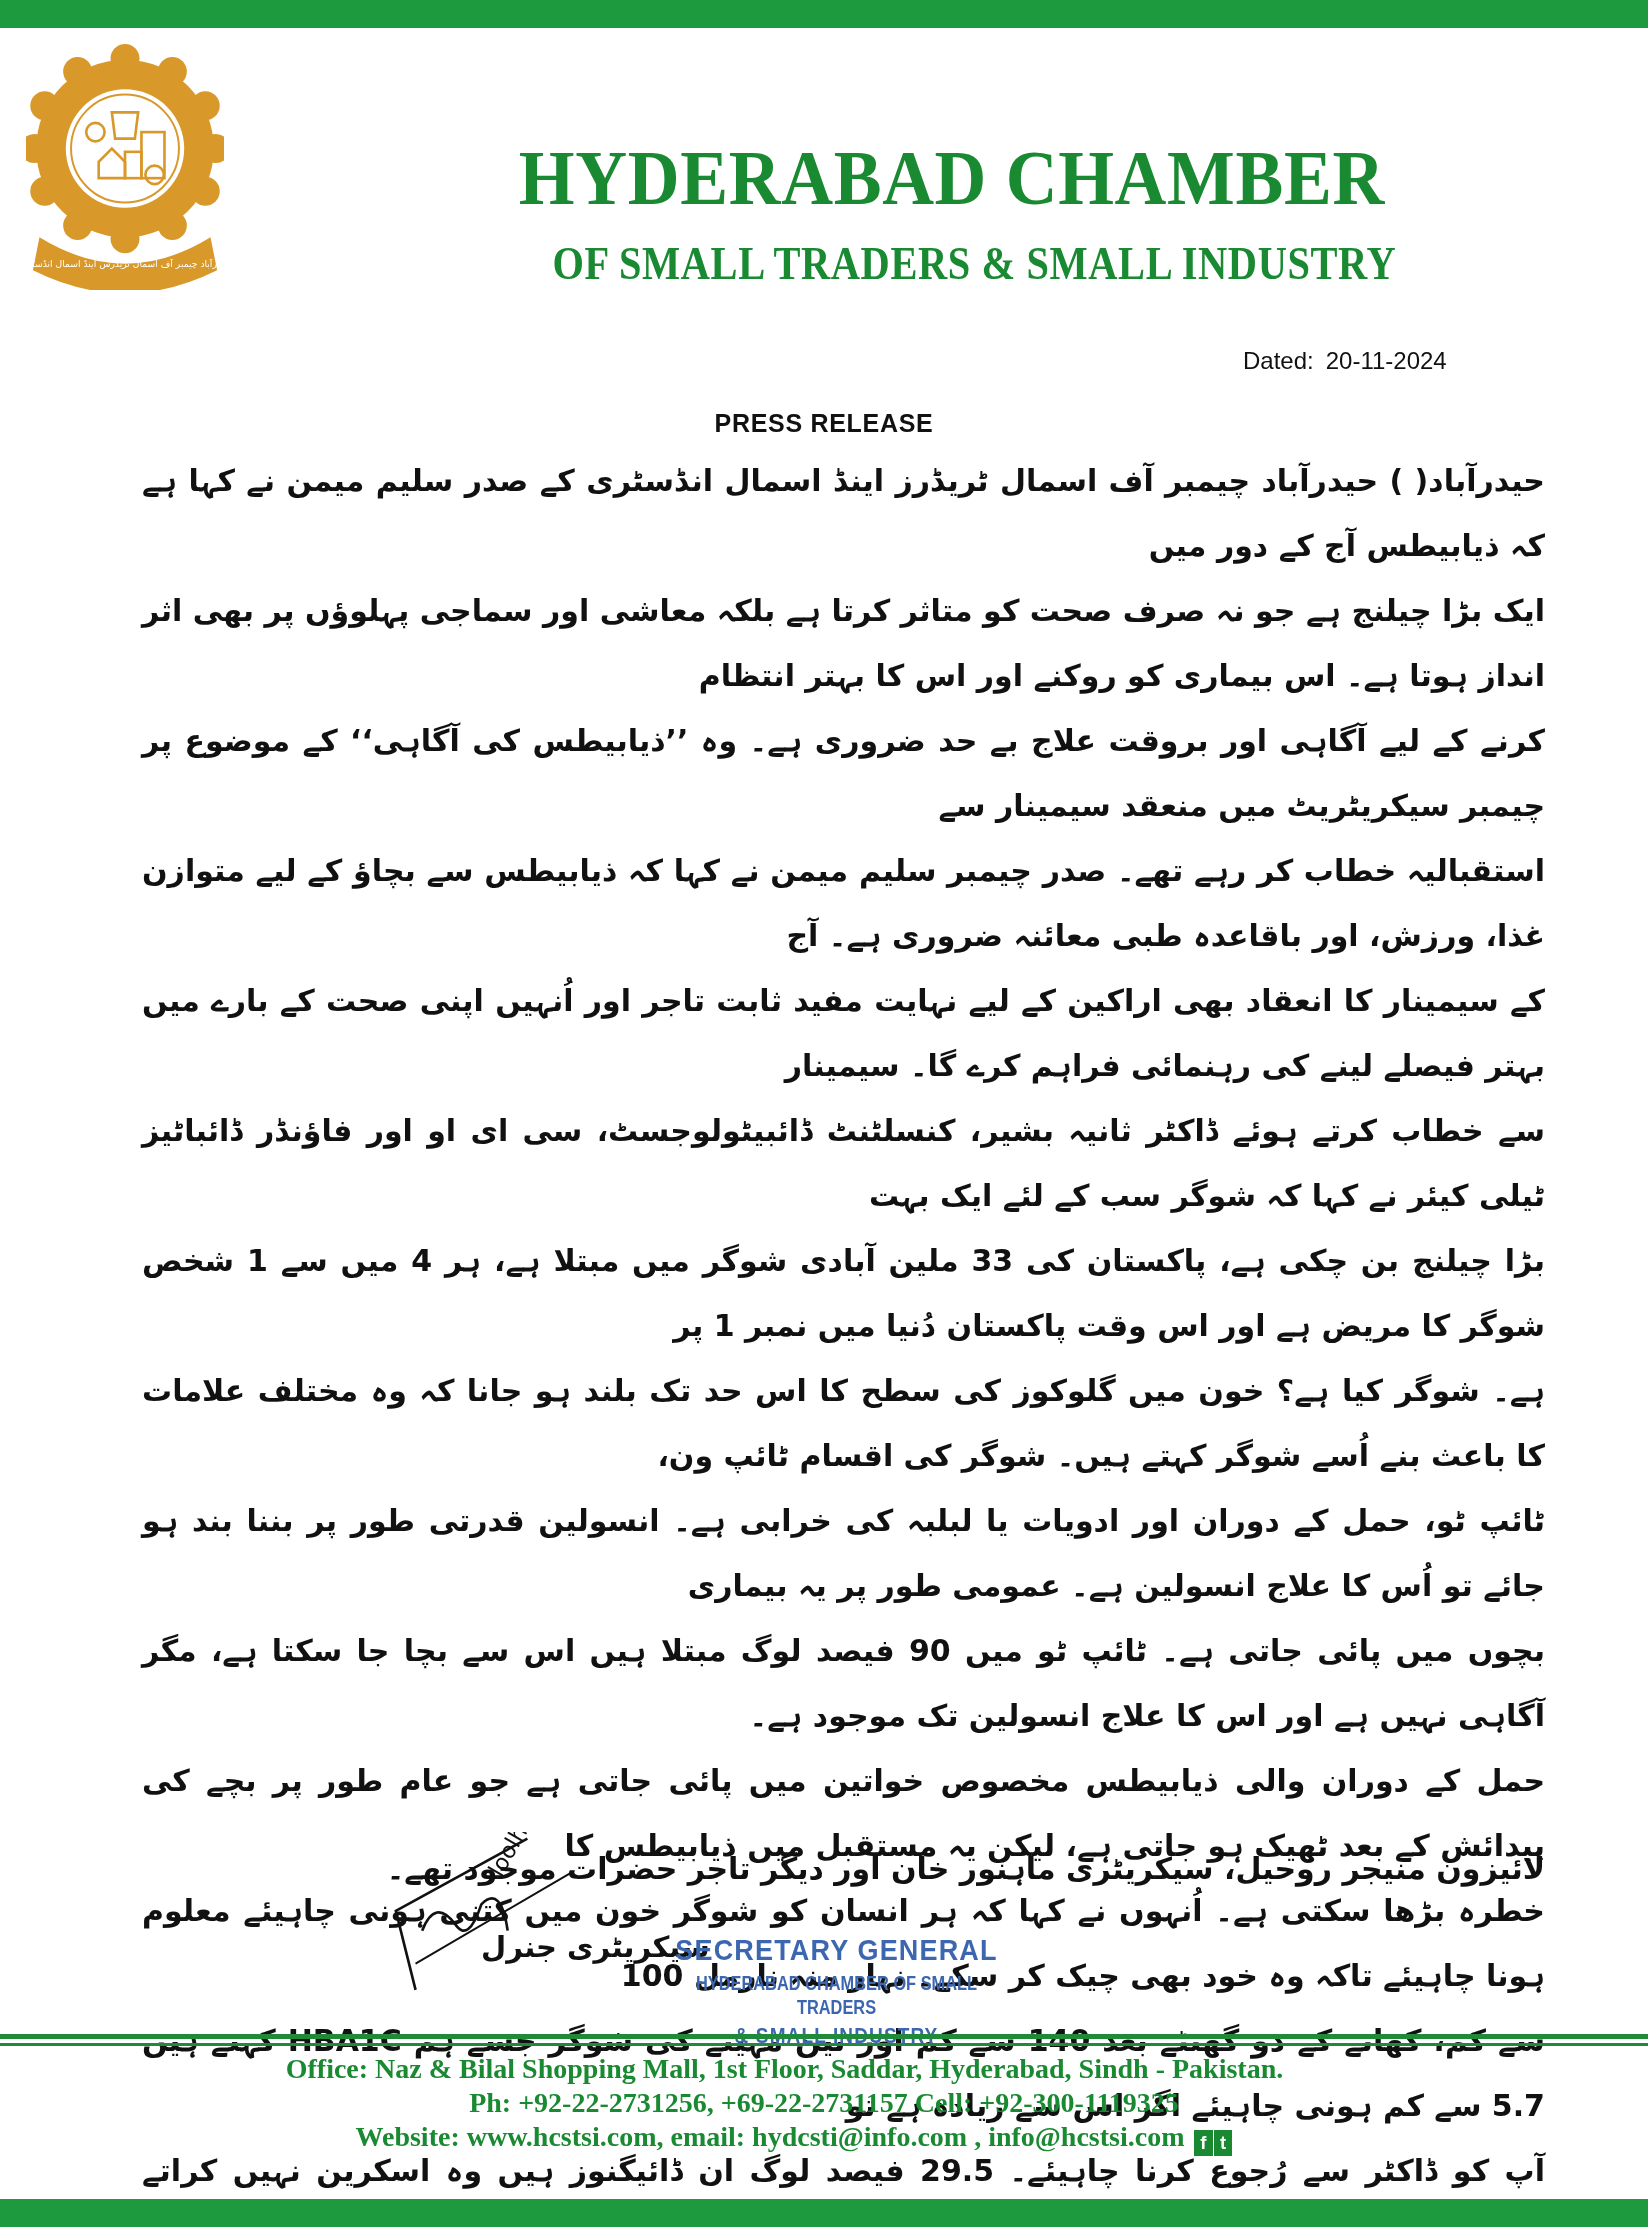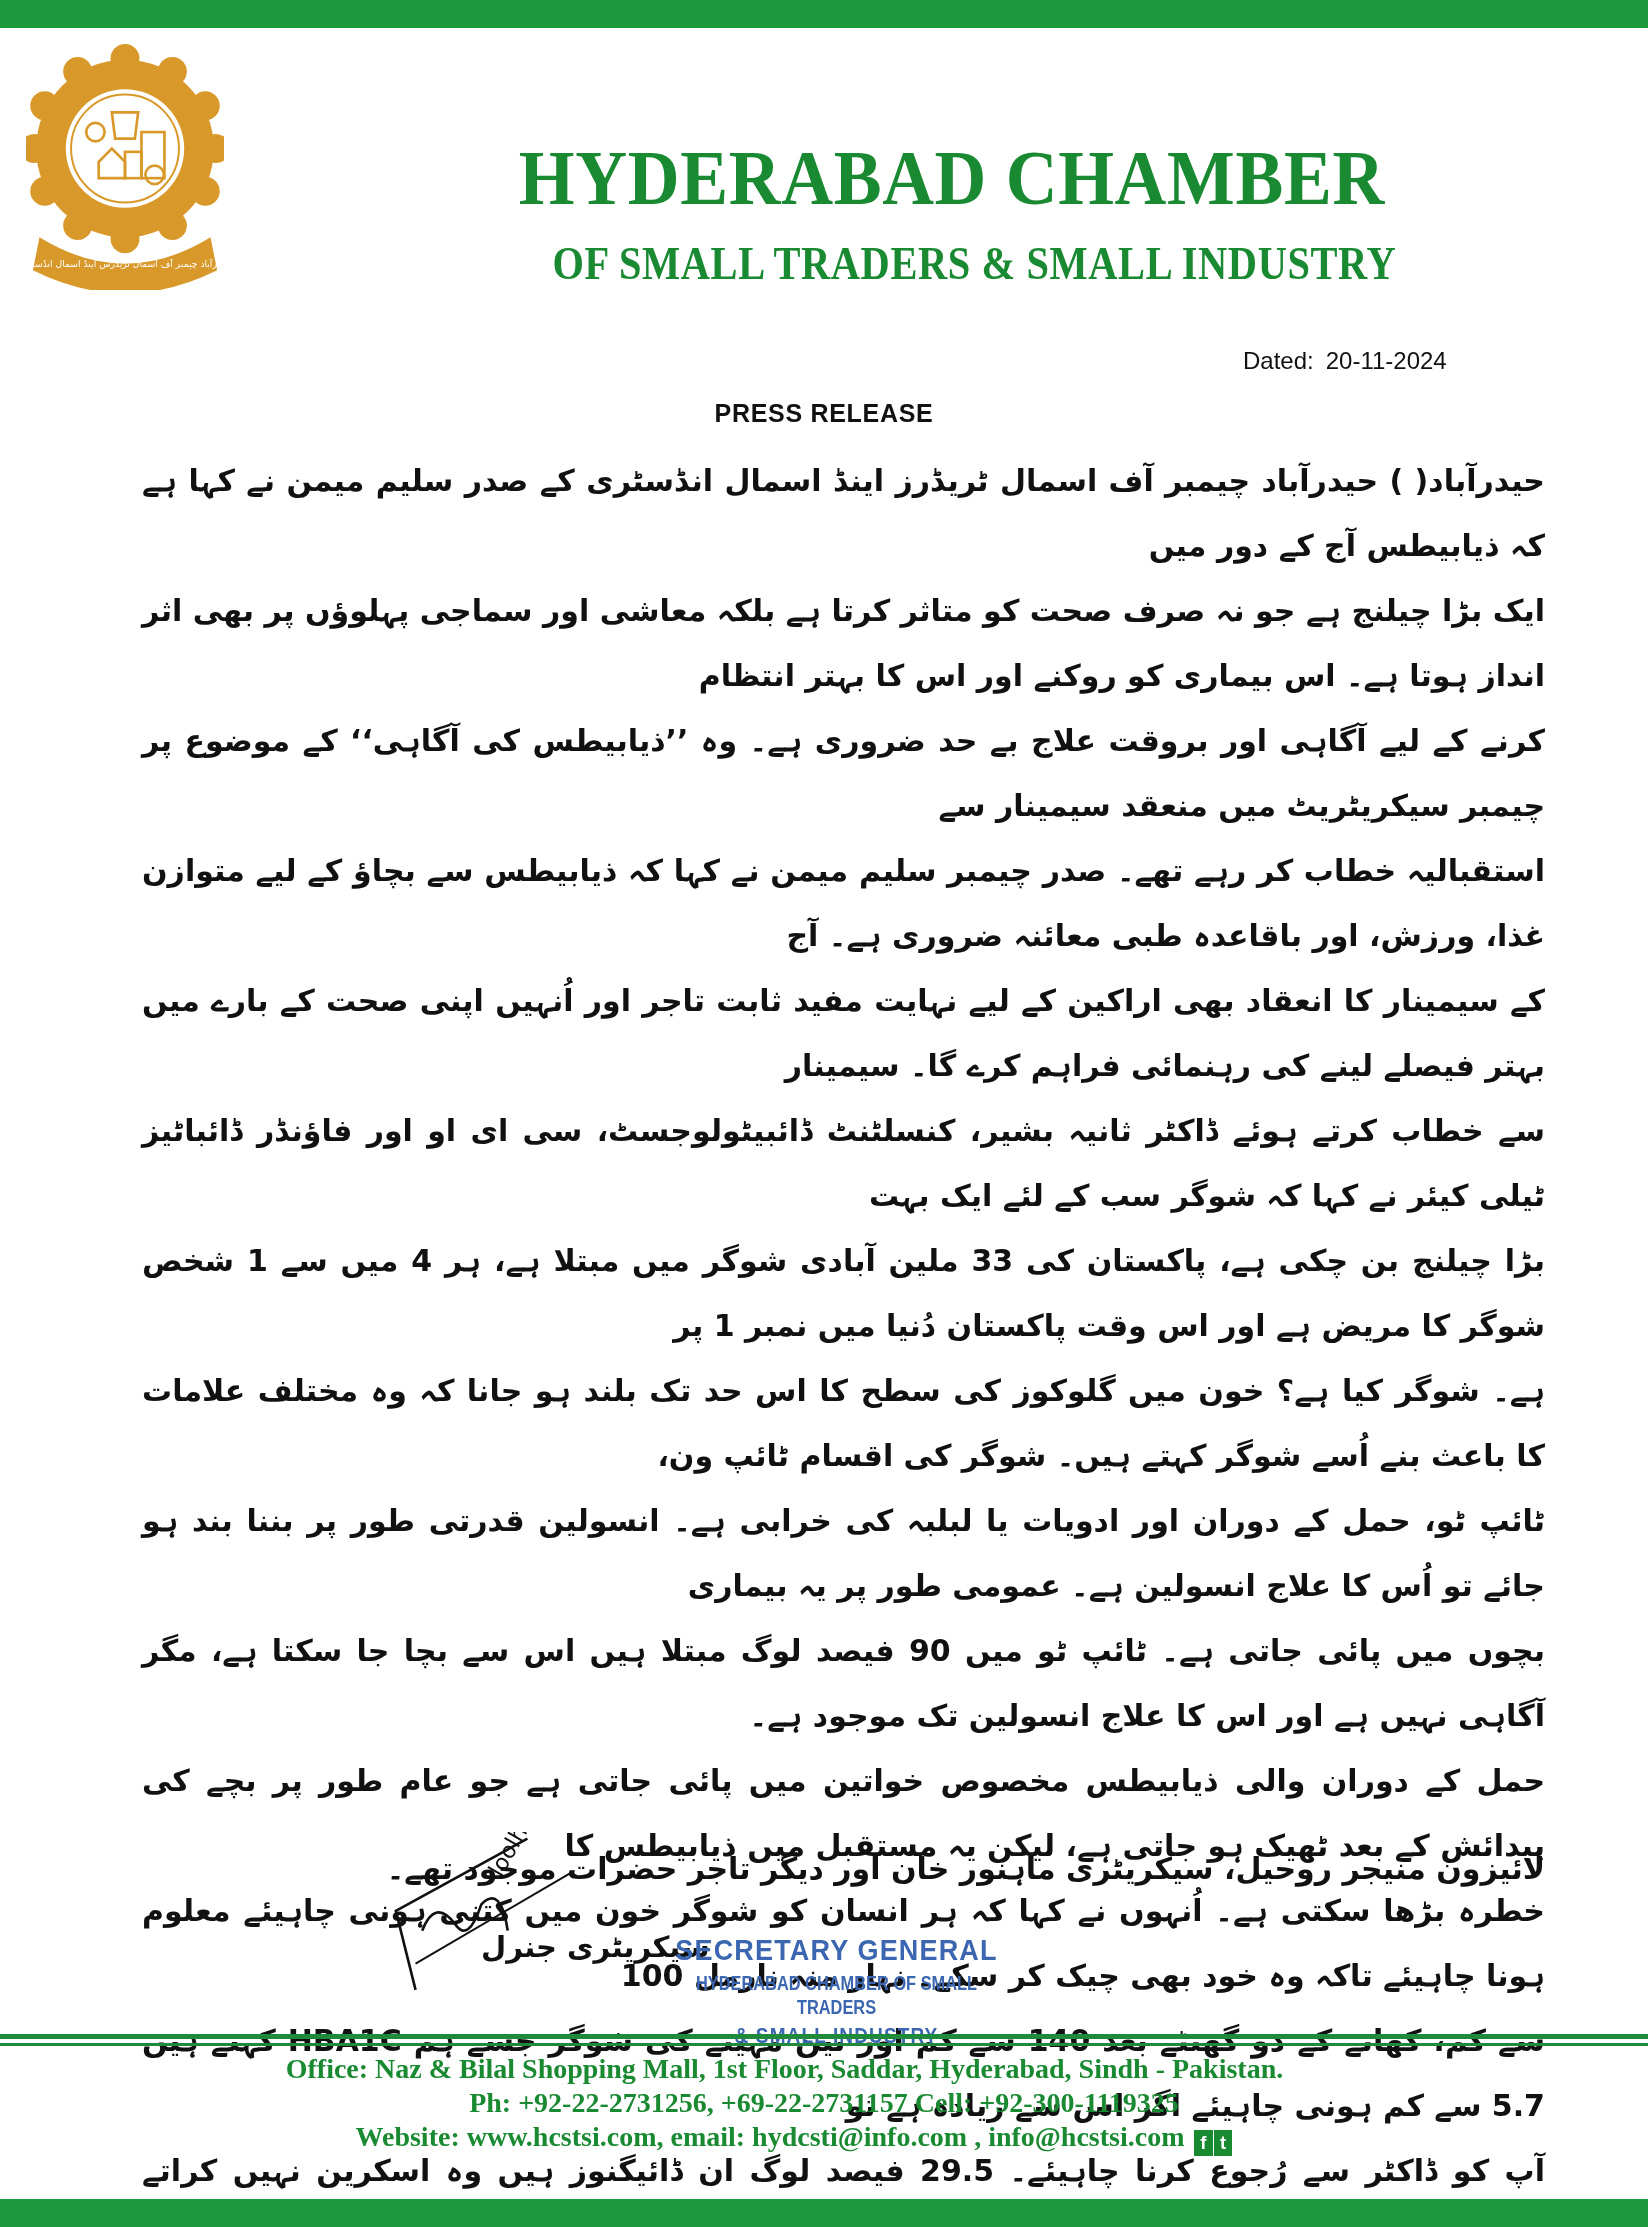--- a/index.html
+++ b/index.html
@@ -4,21 +4,21 @@
   <style>
     html, body { margin: 0; padding: 0; background: #ffffff; }
     body { width: 1648px; height: 2227px; position: relative; overflow: hidden; font-family: "Liberation Sans", sans-serif; color: #111; }
     .top-band { position: absolute; left: 0; top: 0; width: 1648px; height: 28px; background: #1e9a3e; }
     .logo { position: absolute; left: 26px; top: 40px; width: 198px; height: 250px; }
     .header-title { position: absolute; left: 474px; top: 135px; width: 1120px; text-align: left; font-family: "Liberation Serif", serif; font-weight: bold; color: #1a8a32; letter-spacing: 0.7px; }
     .header-title .line1 { font-size: 78px; line-height: 86px; transform: scaleX(0.92); transform-origin: center; }
     .header-title .line2 { font-size: 47px; line-height: 59px; margin-top: 13px; transform: scaleX(0.86); transform-origin: center; }
     .dated { position: absolute; left: 1243px; top: 347px; font-size: 24px; }
     .dated span { margin-right: 12px; }
-    .press-title { position: absolute; left: 0; width: 1648px; top: 399px; text-align: center; font-weight: bold; font-size: 25px; letter-spacing: 0.7px; }
+    .press-title { position: absolute; left: 0; width: 1648px; top: 409px; text-align: center; font-weight: bold; font-size: 25px; letter-spacing: 0.7px; }
     .body-text { position: absolute; left: 142px; top: 448px; width: 1403px; direction: rtl; text-align: justify; font-family: "DejaVu Sans", sans-serif; font-size: 30px; line-height: 65px; font-weight: bold; }
     .body-text p { margin: 0; }
     .closing-line { position: absolute; right: 103px; top: 1851px; direction: rtl; font-family: "DejaVu Sans", sans-serif; font-size: 30px; font-weight: bold; }
     .signature { position: absolute; left: 389px; top: 1832px; width: 211px; height: 171px; }
     .sig-title-urdu { position: absolute; left: 481px; top: 1930px; direction: rtl; font-family: "DejaVu Sans", sans-serif; font-size: 29px; font-weight: bold; }
     .stamp { position: absolute; left: 606px; top: 1897px; width: 461px; text-align: center; color: #3c67b0; font-family: "Liberation Sans", sans-serif; font-weight: bold; margin-top: 36px; }
     .stamp .s1 { font-size: 30px; letter-spacing: 1.3px; transform: scaleX(0.9); }
     .stamp .s2 { font-size: 21px; margin-top: 4px; transform: scaleX(0.78); }
     .stamp .s3 { font-size: 22.4px; margin-top: 4px; letter-spacing: 1.3px; transform: scaleX(0.85); }
     .footer-rule { position: absolute; left: 0; width: 1648px; background: #1e8a3a; }

